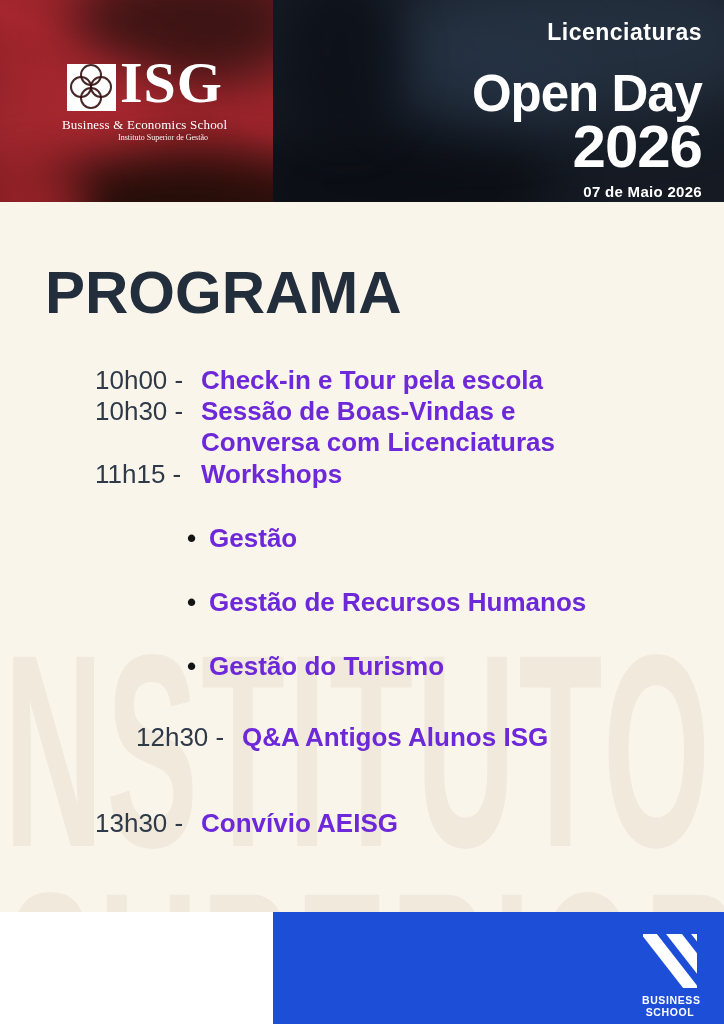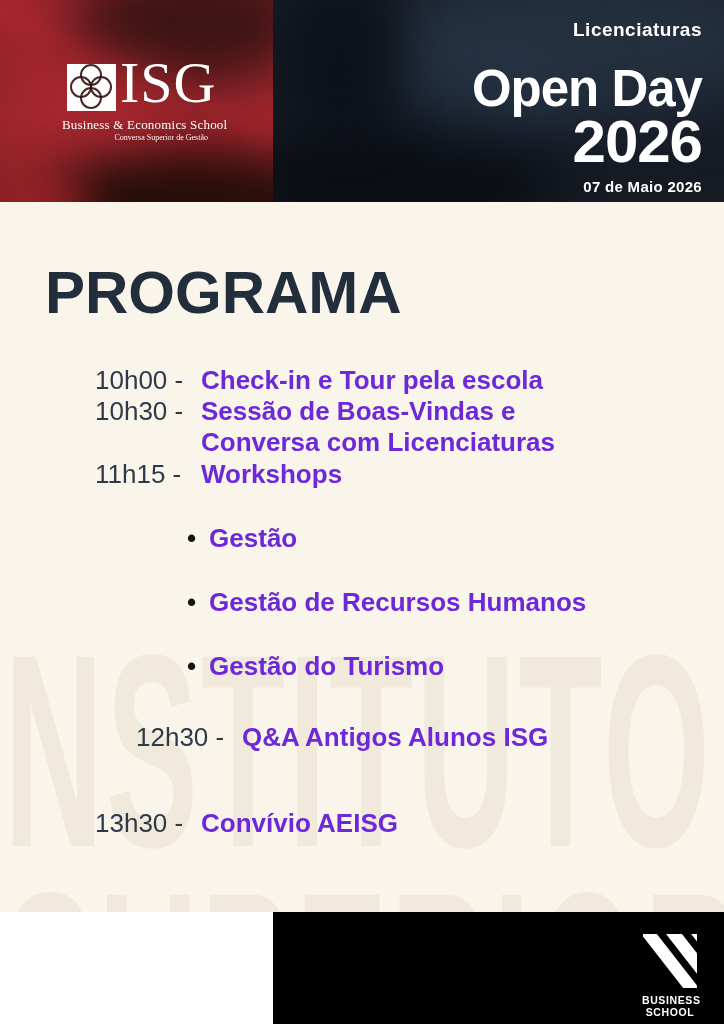--- a/index.html
+++ b/index.html
@@ -17,35 +17,35 @@
   .hdr-left .rb4{left:-30px;top:165px;width:120px;height:90px;background:#a3242b;filter:blur(20px);opacity:.8;}
 
   .isg-lockup{position:absolute;left:62px;top:62px;width:146px;height:84px;z-index:3;}
   .isg-mark{position:absolute;left:5px;top:2px;width:49px;height:47px;background:#fff;}
   .isg-mark .c{position:absolute;box-sizing:border-box;width:22px;height:22px;border:2.5px solid rgba(52,16,16,.9);border-radius:50%;}
   .isg-mark .c1{left:13px;top:0px;}
   .isg-mark .c2{left:23px;top:12px;}
   .isg-mark .c3{left:13px;top:23px;}
   .isg-mark .c4{left:3px;top:12px;}
   .isg-acronym{position:absolute;left:58px;top:-8px;color:#fff;font-family:"Liberation Serif","DejaVu Serif",serif;
-    font-size:58px;line-height:1;font-weight:400;letter-spacing:1px;}
+    font-size:58px;line-height:1;font-weight:700;letter-spacing:1px;}
   .isg-line1{position:absolute;left:0;top:55px;width:146px;color:#fff;font-family:"Liberation Serif","DejaVu Serif",serif;
     font-size:13px;white-space:nowrap;letter-spacing:.2px;}
   .isg-line2{position:absolute;right:0;top:71px;color:#fff;font-family:"Liberation Serif","DejaVu Serif",serif;
     font-size:8px;white-space:nowrap;opacity:.95;}
 
   .hdr-right{position:relative;flex:1;height:202px;overflow:hidden;background:#151a23;}
   .hdr-right .blob{position:absolute;border-radius:50%;}
   .hdr-right .nb1{right:-60px;top:-40px;width:400px;height:160px;background:#33455a;filter:blur(32px);opacity:.5;}
   .hdr-right .nb2{left:-40px;top:120px;width:320px;height:130px;background:#0a0d13;filter:blur(26px);opacity:.85;}
   .hdr-right .nb3{left:110px;top:30px;width:200px;height:100px;background:#273649;filter:blur(28px);opacity:.5;}
   .hdr-right .nb4{left:10px;top:-20px;width:120px;height:160px;background:#0c1018;filter:blur(22px);opacity:.8;}
 
   .hdr-texts{position:absolute;right:22px;top:19px;text-align:right;color:#fff;z-index:3;}
-  .eyebrow{font-size:19px;font-weight:700;letter-spacing:.5px;}
+  .eyebrow{font-size:23px;font-weight:700;letter-spacing:.5px;}
   .title1{font-size:51px;font-weight:700;line-height:1;margin-top:22px;letter-spacing:-1px;}
   .title2{font-size:60px;font-weight:800;line-height:.92;letter-spacing:-1px;text-align:right;}
   .hdr-date{font-size:15px;font-weight:700;margin-top:9px;letter-spacing:.3px;}
 
   
   .bodyarea{position:relative;height:710px;background:#faf5eb;overflow:hidden;}
   .wm{position:absolute;left:4px;font-weight:800;font-size:275px;line-height:1;color:#f0e9dc;
     white-space:nowrap;letter-spacing:6px;transform:scaleX(.5);transform-origin:0 0;z-index:0;}
   .wm1{top:411px;}
   .wm2{top:649px;}
@@ -59,21 +59,21 @@
   .row .time{flex:0 0 106px;color:#2f3a49;font-weight:400;}
   .row .evt{font-weight:700;color:#6d28d9;max-width:405px;}
   .row.bullet{padding-left:92px;margin-top:33px;}
   .row .dot{font-weight:700;color:#141414;margin-right:13px;}
   .row.gap-lg{margin-top:40px;margin-left:41px;}
   .row.gap-xl{margin-top:54px;}
 
   
   .ftr{display:flex;height:112px;}
   .ftr-left{width:273px;flex:0 0 273px;background:#ffffff;}
-  .ftr-right{position:relative;flex:1;background:#000000;}
+  .ftr-right{position:relative;flex:1;background:#1d4ed8;}
   .bs-brand{position:absolute;right:26px;top:22px;width:56px;text-align:center;}
   .bs-logo{display:block;margin:0 auto;}
   .bs-name{margin-top:6px;color:#fff;font-weight:700;font-size:10.5px;letter-spacing:.6px;line-height:1.15;text-align:center;white-space:nowrap;}
 </style>
 </head>
 <body>
 
 <div class="poster">
 
   <header class="hdr">
@@ -84,21 +84,21 @@
       <div class="blob rb4"></div>
       <div class="isg-lockup">
         <div class="isg-mark">
           <i class="c c1"></i>
           <i class="c c2"></i>
           <i class="c c3"></i>
           <i class="c c4"></i>
         </div>
         <div class="isg-acronym">ISG</div>
         <div class="isg-line1">Business &amp; Economics School</div>
-        <div class="isg-line2">Conversa Superior de Gestão</div>
+        <div class="isg-line2">Instituto Superior de Gestão</div>
       </div>
     </div>
     <div class="hdr-right">
       <div class="blob nb1"></div>
       <div class="blob nb2"></div>
       <div class="blob nb3"></div>
       <div class="blob nb4"></div>
       <div class="hdr-texts">
         <div class="eyebrow">Licenciaturas</div>
         <div class="title1">Open Day</div>

